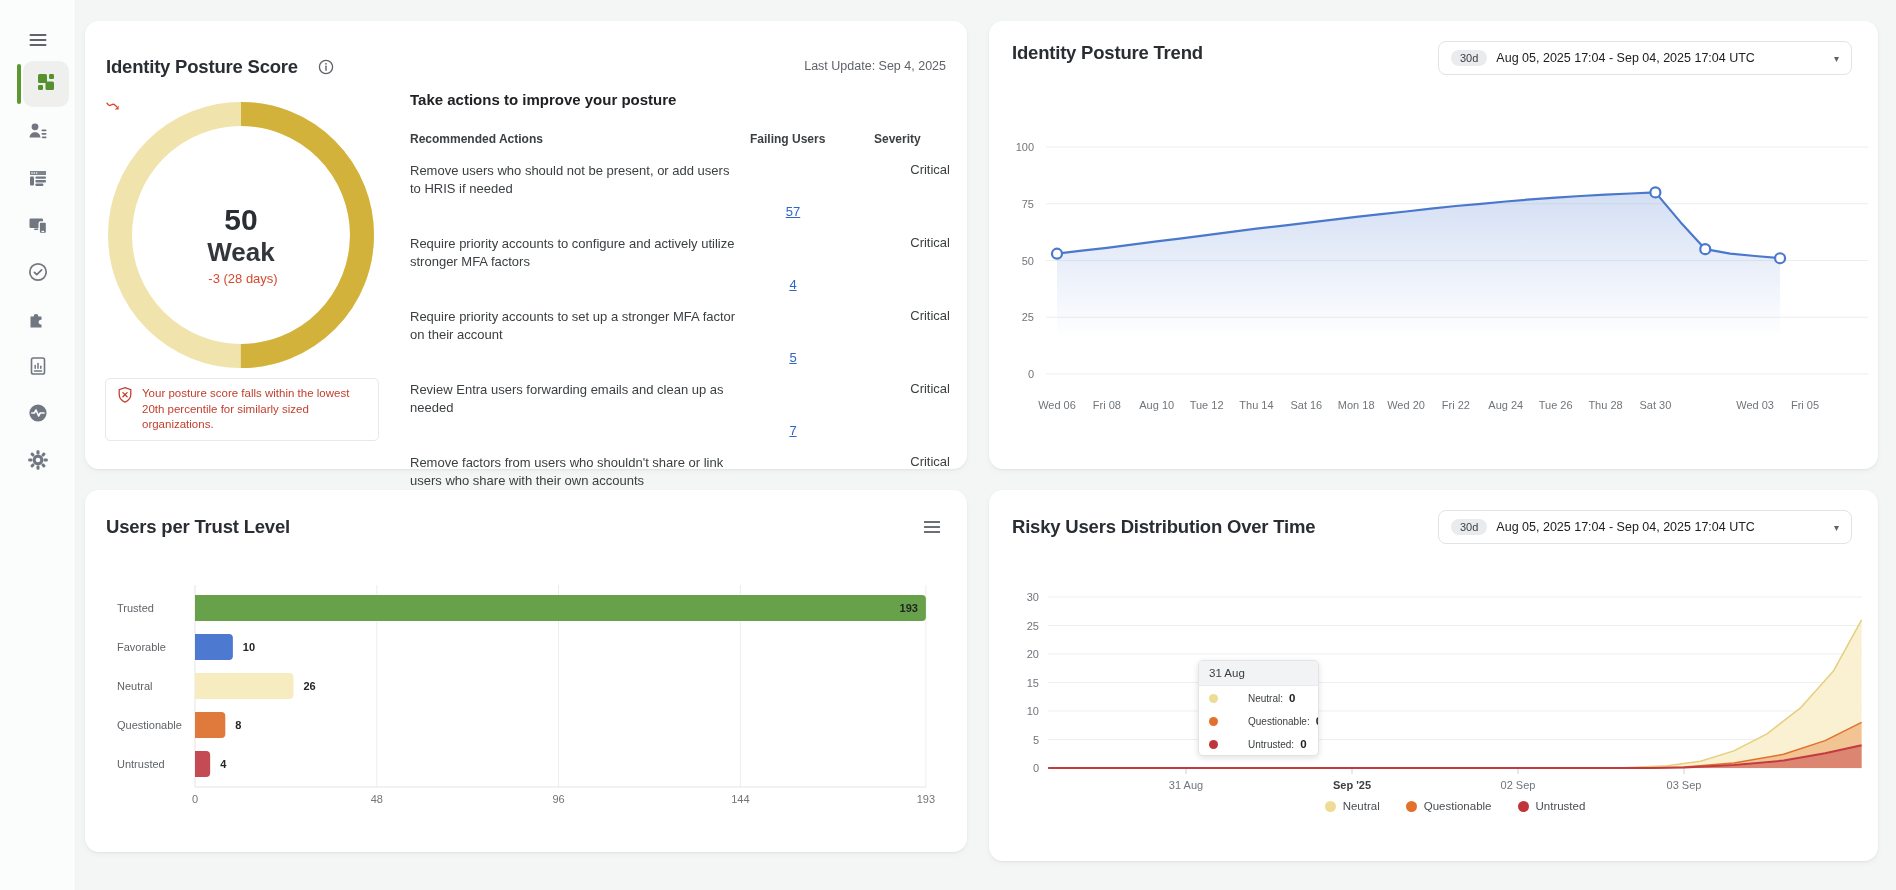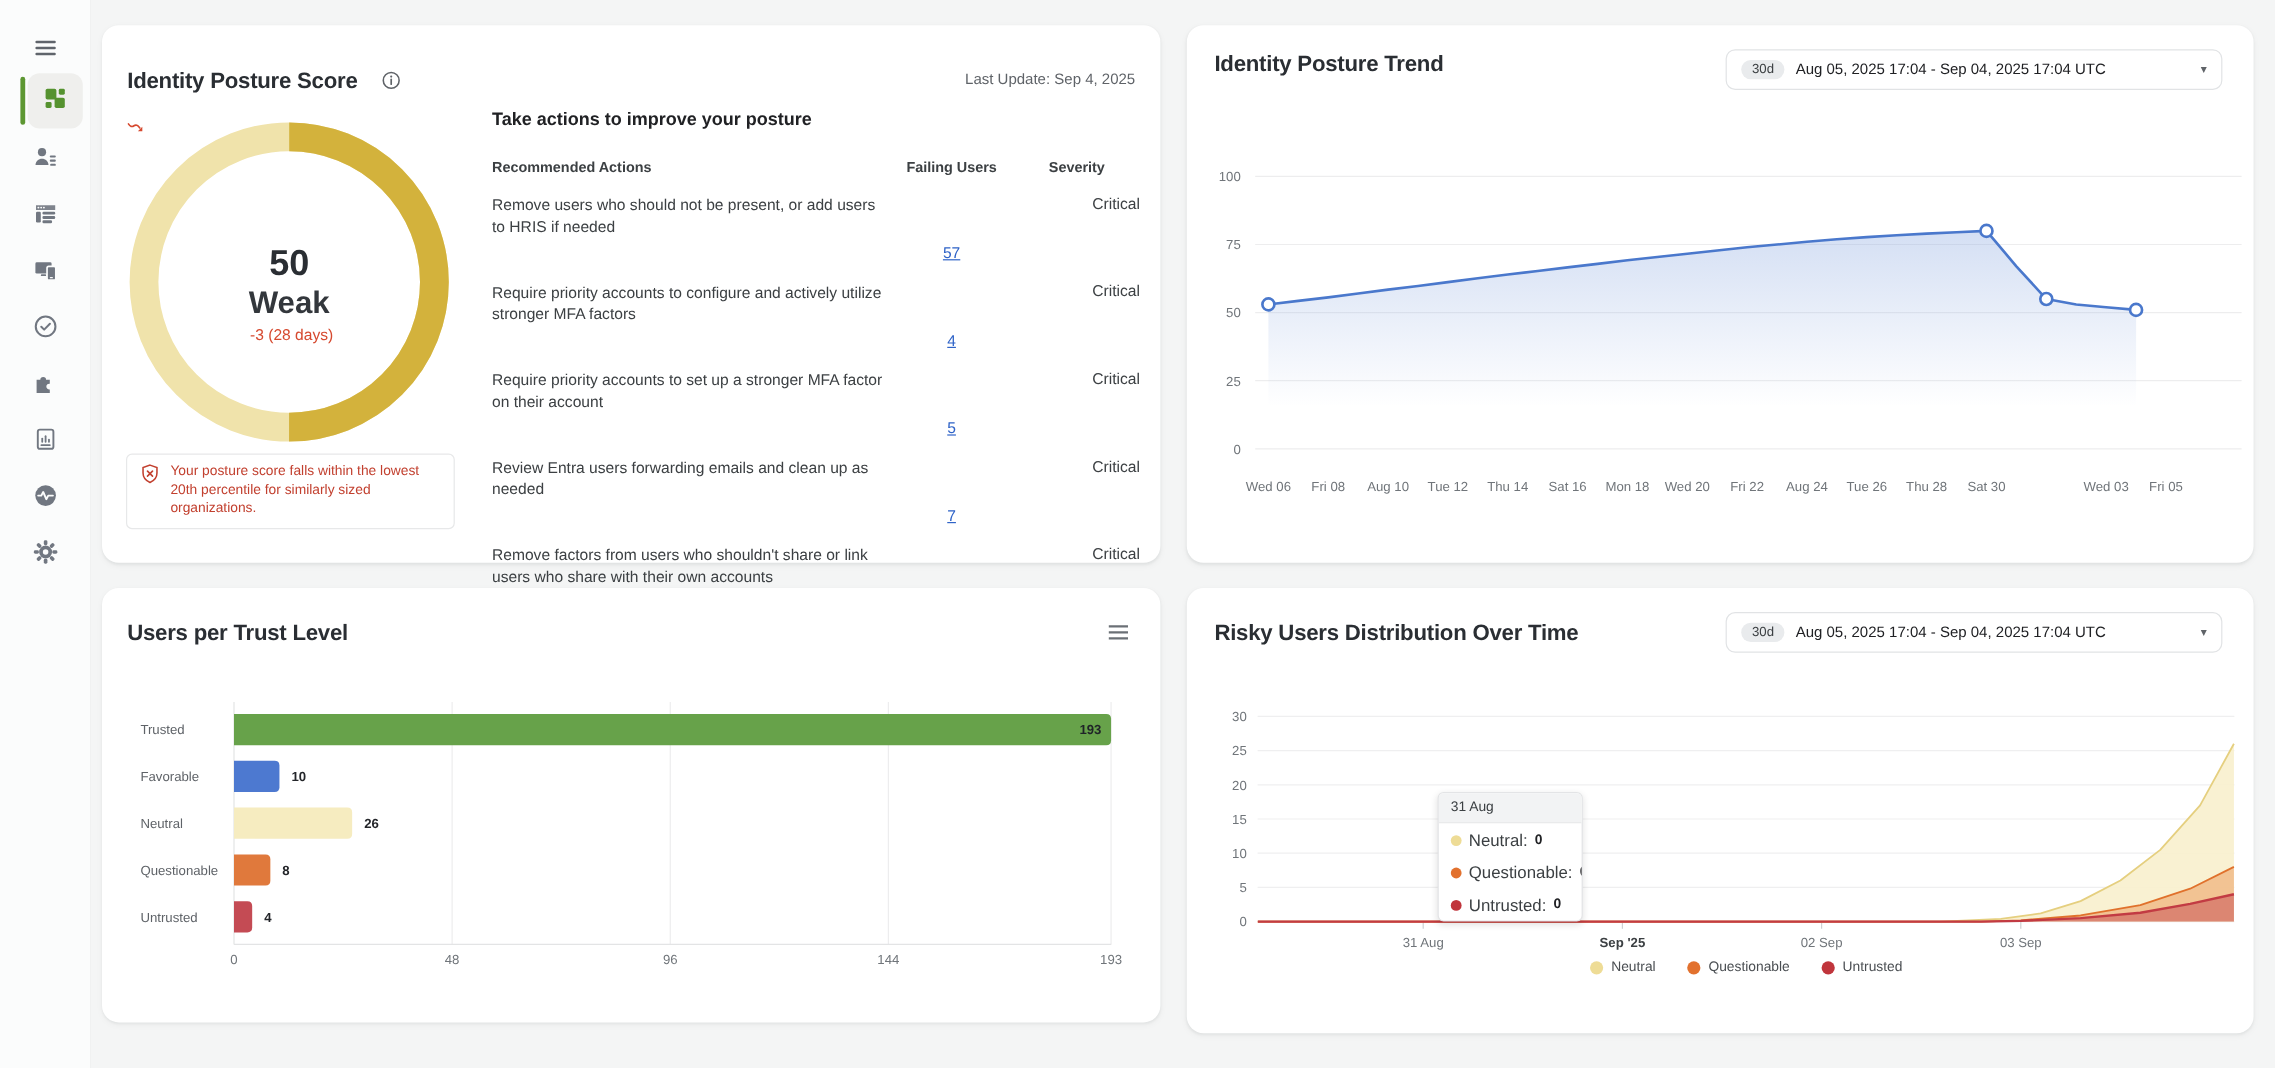--- a/index.html
+++ b/index.html
@@ -47,40 +47,40 @@
   .warning-box { position:absolute; left:20px; top:357px; width:274px; border:1px solid #e7e8e9; border-radius:5px; padding:7px 10px; display:flex; gap:8px; align-items:flex-start; background:#fff; }
   .warning-box .wtext { font-size:11.5px; line-height:1.35; color:#c2402f; }
 
   
   .actions { position:absolute; left:325px; top:70px; width:540px; }
   .actions h3 { font-size:15px; font-weight:bold; color:#202124; margin-bottom:24px; }
   .agrid { display:grid; grid-template-columns:330px 86px 1fr; column-gap:10px; align-items:start; }
   .agrid .c3 { padding-left:28px; }
   .ahead { margin-bottom:16px; }
   .ahead div { font-size:12px; font-weight:bold; color:#3c4043; }
-  .ahead .c2 { text-align:center; }
+  .ahead .c2 { }
   .arow { margin-bottom:15px; }
   .arow .c1 { font-size:13px; line-height:18px; color:#3c4043; }
   .arow .c2 { text-align:center;margin-top:40px; }
   .arow .c2 a { font-size:13px; color:#3064c8; text-decoration:underline; cursor:pointer; }
   .arow .c3 { font-size:13px; color:#3c4043;text-align:right; }
   .view-all { display:inline-block; margin-top:5px; font-size:13px; font-weight:bold; color:#3065c9; text-decoration:none; cursor:pointer; }
 
   
   .chart-svg { position:absolute; left:0; top:0; }
   svg text { font-family:"Liberation Sans","DejaVu Sans",sans-serif; }
 
   
   .menu-ic { position:absolute; right:26px; top:30px; cursor:pointer; }
 
   
   .rk-tooltip { position:absolute; left:209px; top:170px; width:121px; background:#fff; border:1px solid #e3e4e6; border-radius:5px; box-shadow:0 2px 6px rgba(0,0,0,.12); overflow:hidden; z-index:3; }
   .rk-tooltip .tt-head { background:#f2f3f4; border-bottom:1px solid #e9eaeb; font-size:11.5px; color:#3c4043; padding:6px 10px; }
   .rk-tooltip .tt-row { display:flex; align-items:center; gap:6px; padding:6px 10px 5px 10px; }
-  .rk-tooltip .tt-row .lbl { font-size:14px; color:#3c4043; }
+  .rk-tooltip .tt-row .lbl { font-size:10px; color:#3c4043;margin-left:24px; }
   .rk-tooltip .tt-row .val { font-size:11.5px; font-weight:bold; color:#202124; }
   .dot { width:9px; height:9px; border-radius:50%; flex:0 0 auto; }
 
   
   .rk-legend { position:absolute; left:59px; top:310px; width:814px; display:flex; justify-content:center; gap:26px; align-items:center; }
   .rk-legend .li { display:flex; align-items:center; gap:7px; }
   .rk-legend .li span.lab { font-size:11.5px; color:#4a4e52; }
   .rk-legend .dot { width:11px; height:11px; }
 </style>
 </head>

